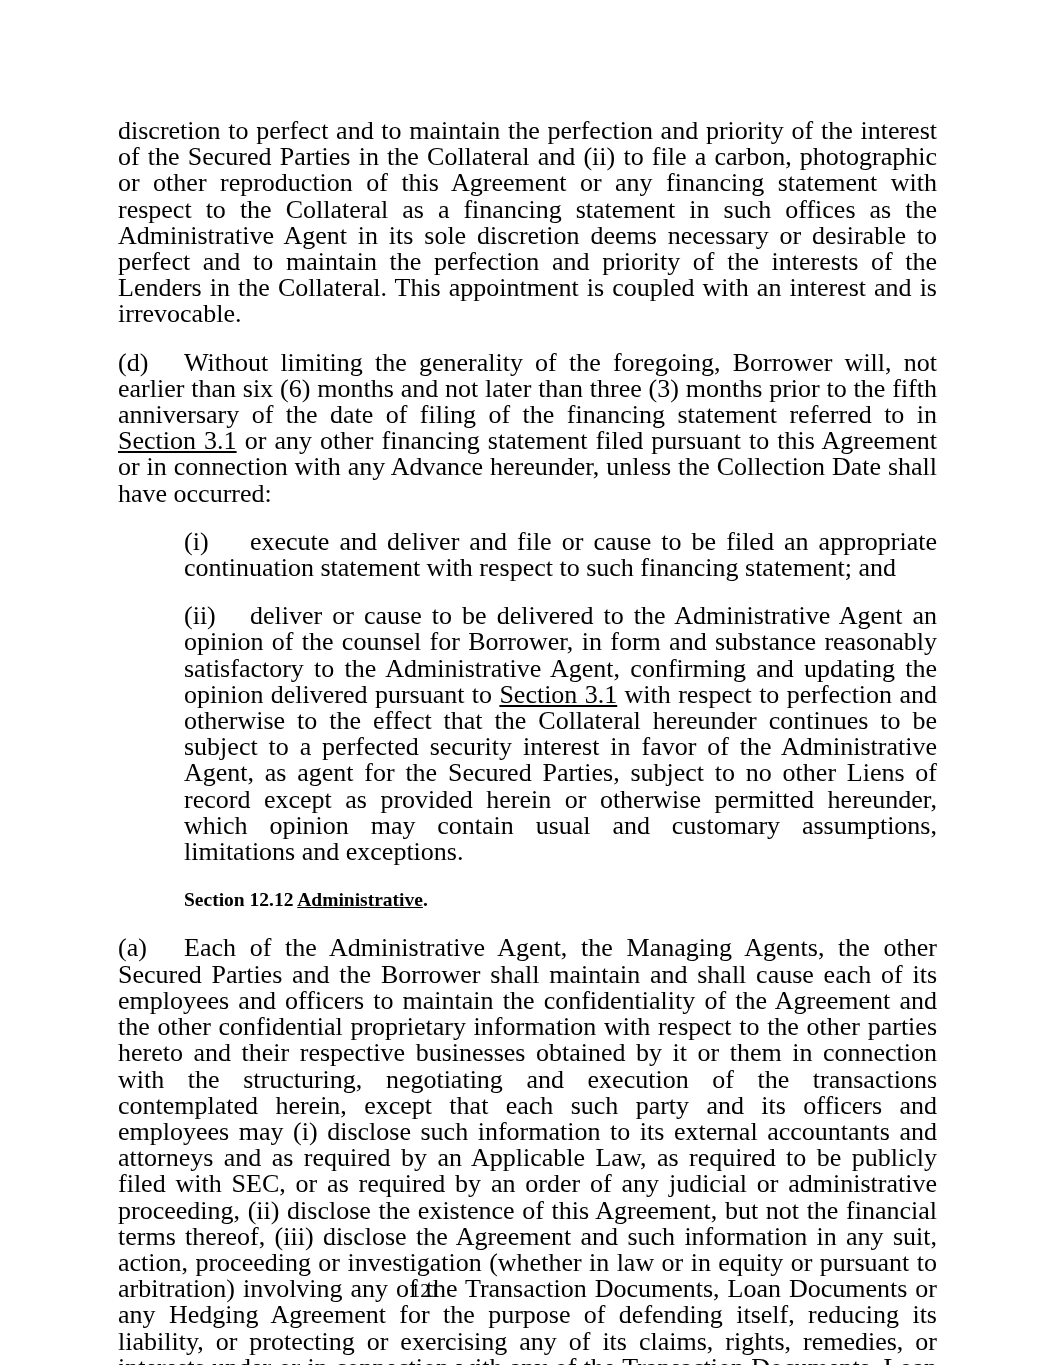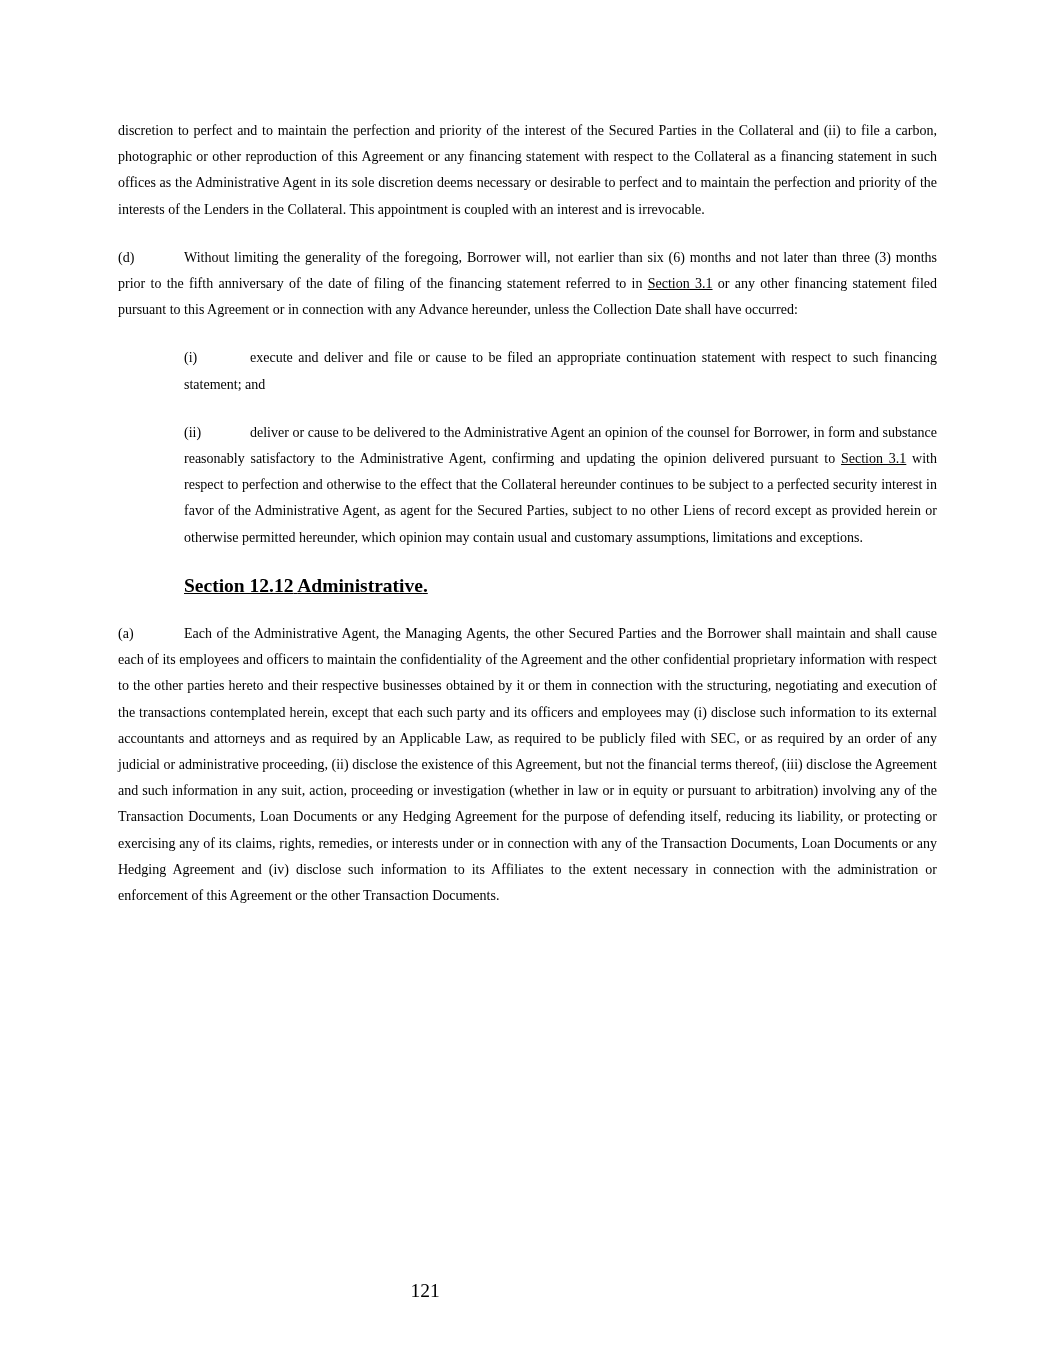--- a/index.html
+++ b/index.html
@@ -14,21 +14,21 @@
     color: #000000;
   }
   .page {
     position: relative;
     width: 1055px;
     height: 1365px;
     box-sizing: border-box;
     padding: 118px 118px 0 118px;
   }
   .body-text {
-    font-size: 14px;
+    font-size: 26px;
     line-height: 26.2px;
     text-align: justify;
     text-justify: inter-word;
   }
   p {
     margin: 0 0 22px 0;
   }
   .sub-indent {
     margin-left: 66px;
     margin-right: 0;
@@ -40,21 +40,20 @@
   }
   .lead-roman {
     display: inline-block;
     width: 66px;
   }
   .u {
     text-decoration: underline;
   }
   .b {
     font-weight: bold;
-    text-decoration: underline;
   }
   .section-head {
     margin: 0 0 22px 66px;
     font-size: 19.5px;
     line-height: 26.2px;
   }
   .nowrap {
     white-space: nowrap;
   }
   .page-number {

